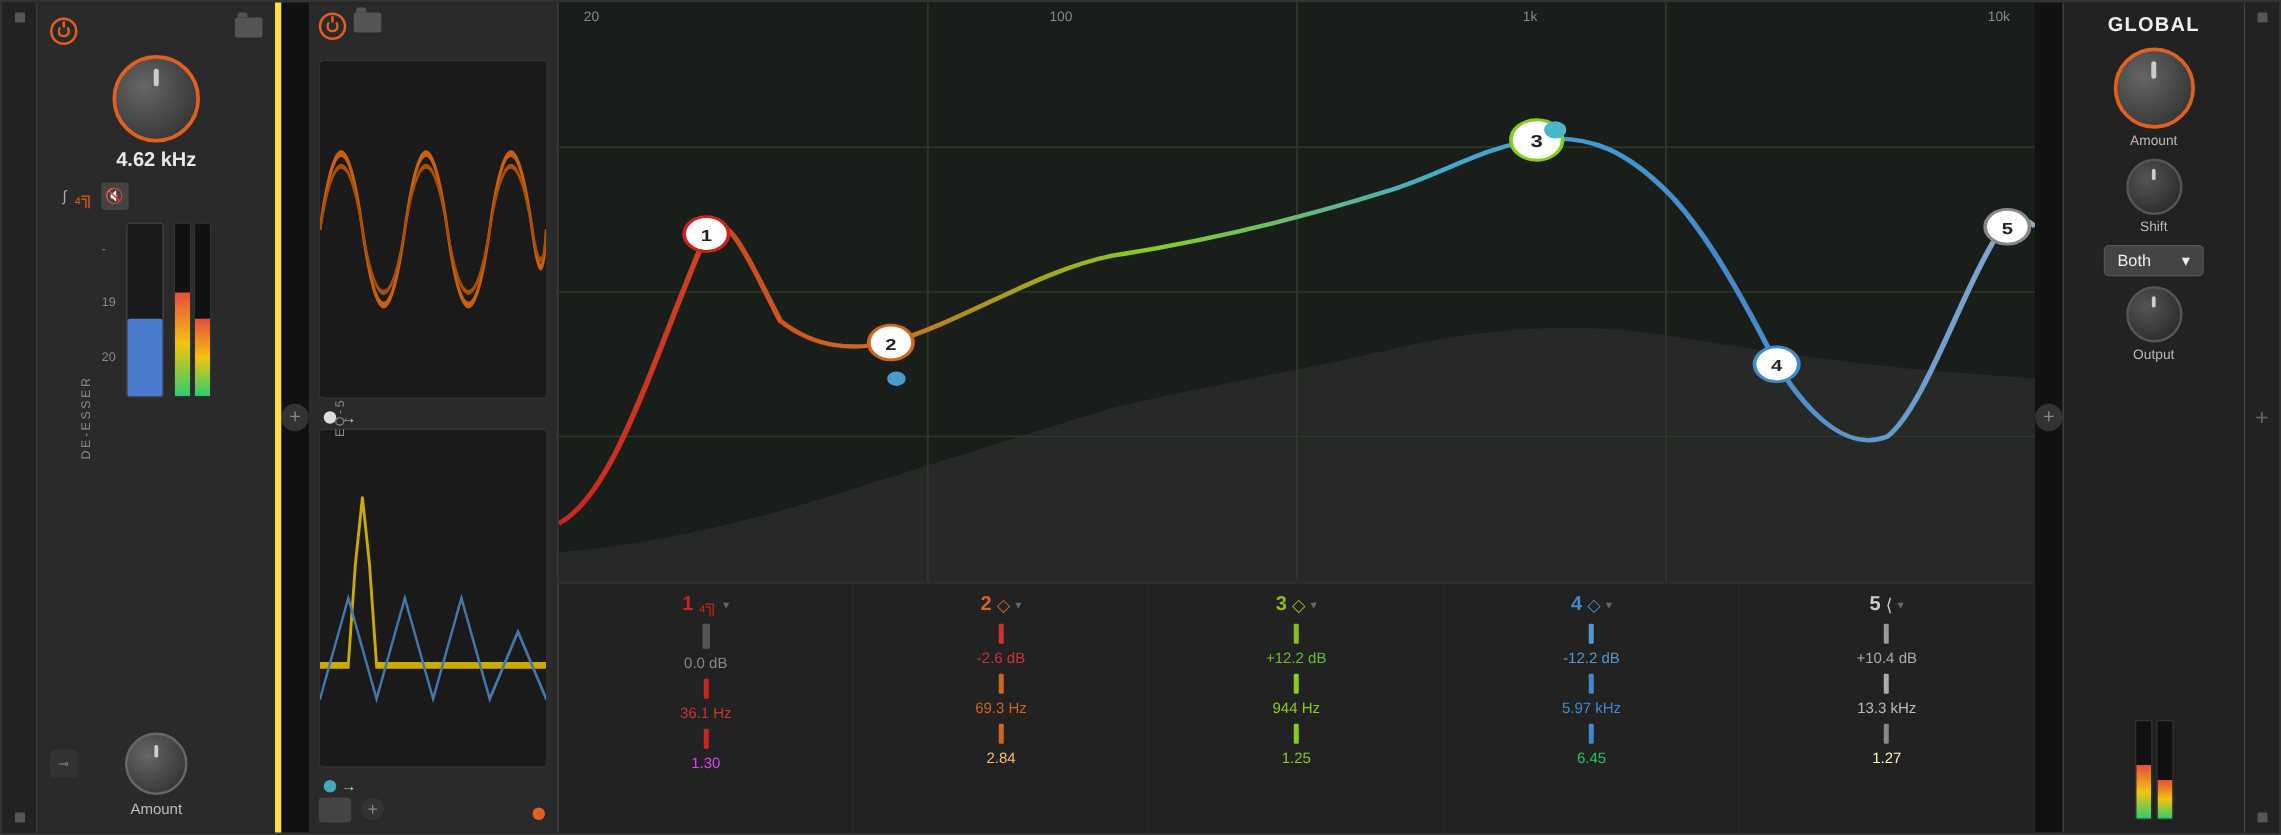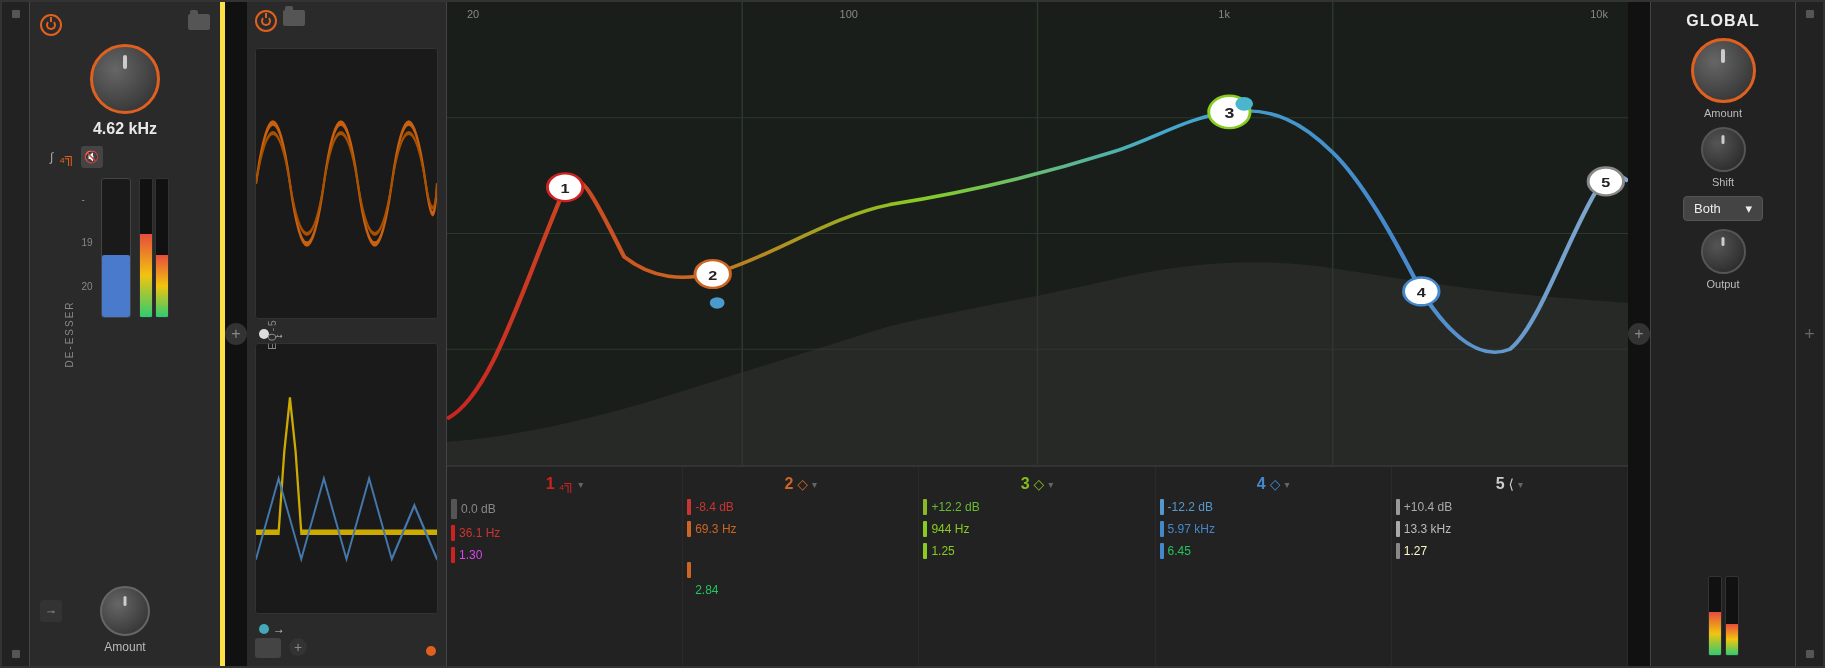--- a/index.html
+++ b/index.html
@@ -436,38 +436,39 @@
       width: 8px;
       height: 8px;
       border-radius: 1px;
     }
 
     .band-row {
       display: flex;
       align-items: center;
       gap: 4px;
       width: 100%;
-      justify-content: flex-start;
+      justify-content: space-between;
+      flex-direction: column;
     }
 
     .band-gain { color: #ddd; font-size: 12px; }
     .band-gain-1 { color: #888; }
     .band-gain-2 { color: #cc3333; }
     .band-gain-3 { color: #66bb33; }
     .band-gain-4 { color: #5599cc; }
     .band-gain-5 { color: #aaaaaa; }
 
     .band-freq-1 { color: #cc3333; font-size: 12px; }
     .band-freq-2 { color: #cc6622; font-size: 12px; }
     .band-freq-3 { color: #88cc22; font-size: 12px; }
     .band-freq-4 { color: #4488cc; font-size: 12px; }
     .band-freq-5 { color: #bbbbbb; font-size: 12px; }
 
     .band-q-1 { color: #d946ef; font-size: 12px; }
-    .band-q-2 { color: #22c55e; font-size: 12px; margin-top: 40px; }
+    .band-q-2 { color: #fdba74; font-size: 12px; }
     .band-q-3 { color: #88cc22; font-size: 12px; }
     .band-q-4 { color: #22c55e; font-size: 12px; }
     .band-q-5 { color: #fef9c3; font-size: 12px; }
 
     
     .global-panel {
       width: 145px;
       background: #222;
       display: flex;
       flex-direction: column;
@@ -778,21 +779,21 @@
       </div>
 
       <div class="band-col">
         <div class="band-header">
           <span class="band-number band-2-num">2</span>
           <span class="band-shape-icon" style="color:#cc6622;">◇</span>
           <span class="band-dropdown">▾</span>
         </div>
         <div class="band-row">
           <div class="band-indicator" style="background:#cc3333;width:4px;height:16px;border-radius:1px;"></div>
-          <span class="band-gain band-gain-2">-8.4 dB</span>
+          <span class="band-gain band-gain-2">-2.6 dB</span>
         </div>
         <div class="band-row">
           <div class="band-indicator" style="background:#cc6622;width:4px;height:16px;border-radius:1px;"></div>
           <span class="band-freq-2">69.3 Hz</span>
         </div>
         <div class="band-row">
           <div class="band-indicator" style="background:#cc6622;width:4px;height:16px;border-radius:1px;"></div>
           <span class="band-q-2">2.84</span>
         </div>
       </div>

